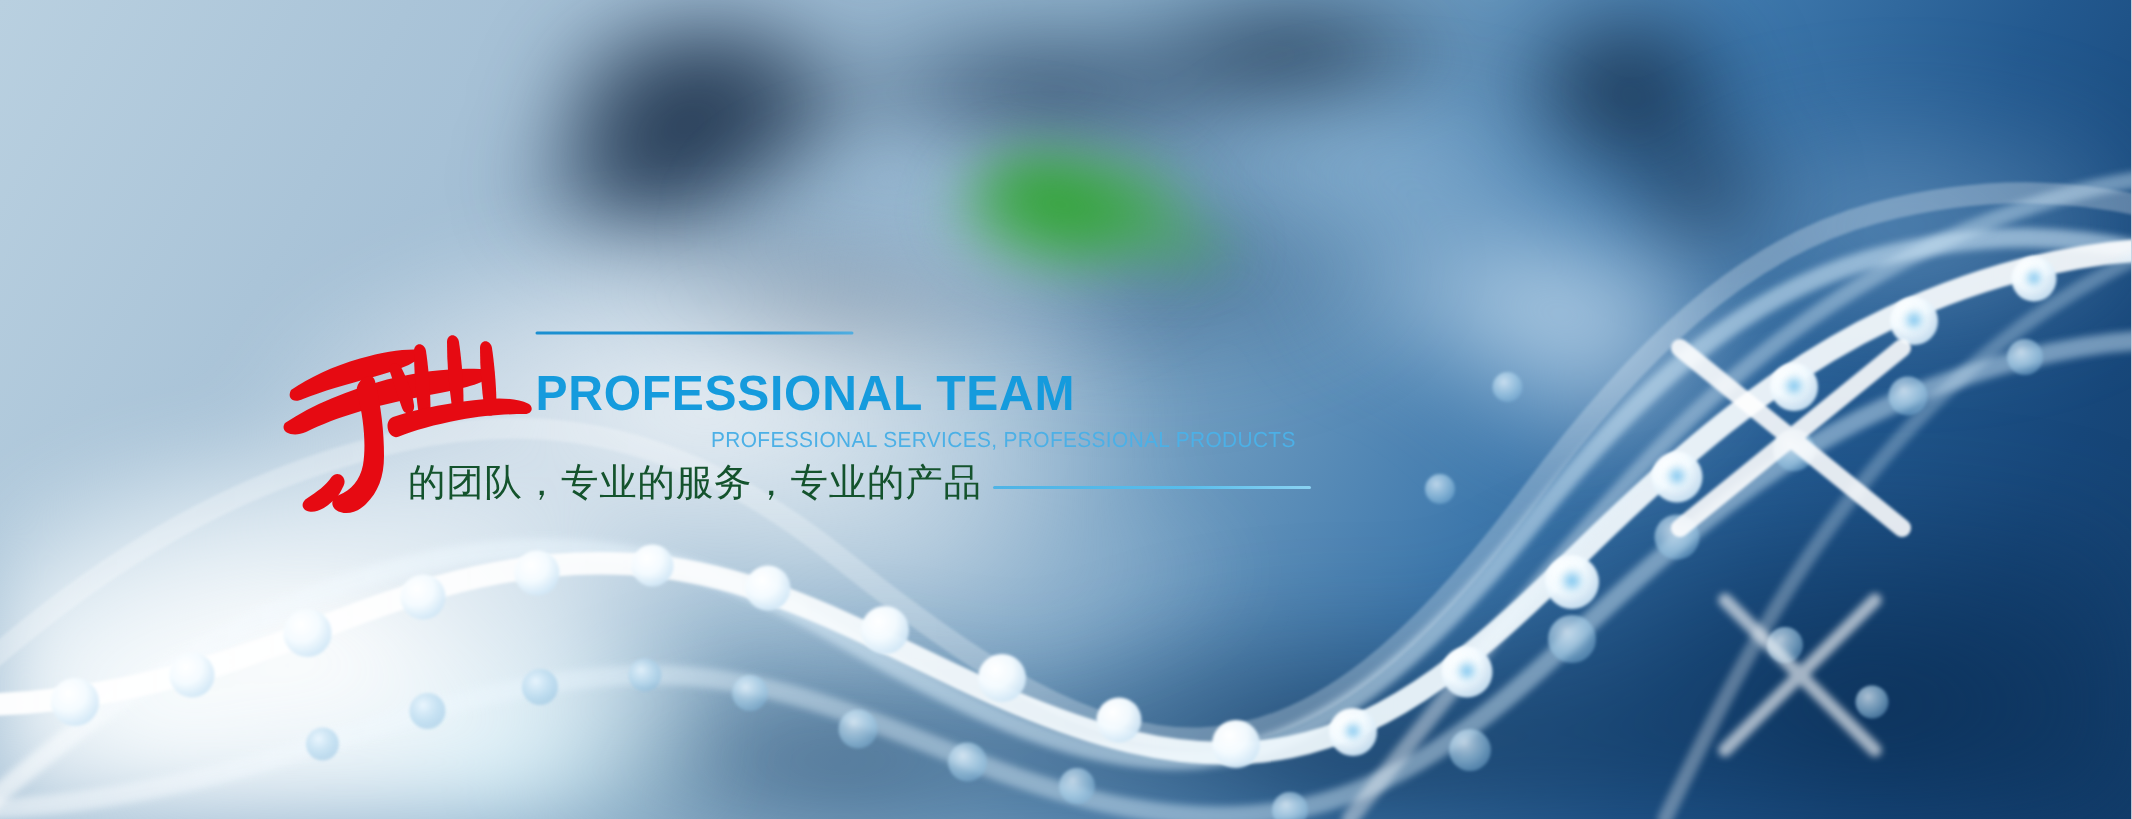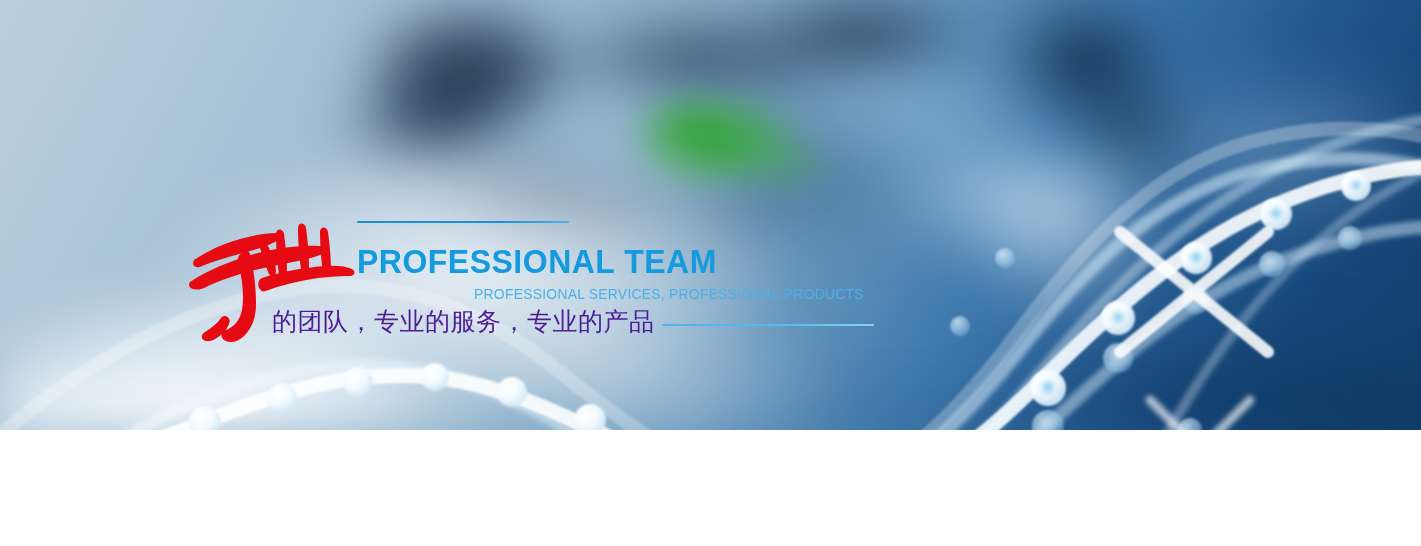--- a/index.html
+++ b/index.html
@@ -9,21 +9,21 @@
     background: #ffffff;
   }
   body {
     font-family: "Liberation Sans", sans-serif;
   }
 
   
   .banner {
     position: relative;
     width: 1421px;
-    height: 430px;
+    height: 546px;
     overflow: hidden;
     background: #9fbcd2;
   }
 
   
   .bg-layer {
     position: absolute;
     inset: 0;
     pointer-events: none;
   }
@@ -174,21 +174,21 @@
   .tagline {
     position: absolute;
     left: 272px;
     top: 305px;
     margin: 0;
     font-family: "DejaVu Sans", sans-serif;
     font-weight: 400;
     font-size: 25px;
     line-height: 34px;
     letter-spacing: 0.5px;
-    color: #4c1d95;
+    color: #14532d;
     white-space: nowrap;
   }
 </style>
 </head>
 <body>
 
 <div class="banner">
 
   <div class="bg-layer bg-base"></div>
   <div class="bg-layer bg-darkblobs"></div>

